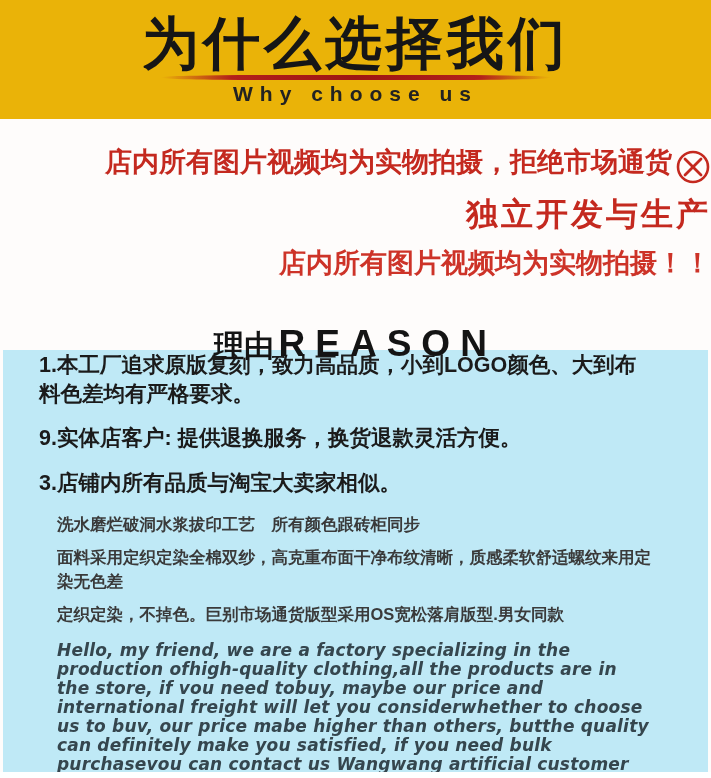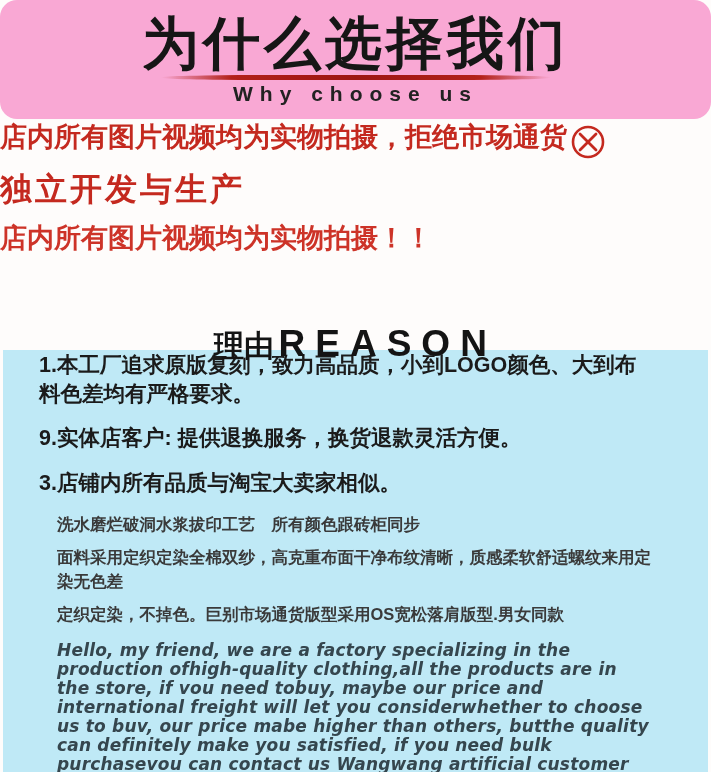--- a/index.html
+++ b/index.html
@@ -12,23 +12,22 @@
     position: relative;
     width: 711px;
     height: 778px;
     overflow: hidden;
     background: #fefcfb;
   }
 
   
   .header {
     height: 119px;
-    background: #f9a8d4;
+    background: #eab308;
     text-align: center;
-    border-radius: 17px;
   }
   .header-title {
     padding-top: 12px;
     font-size: 57px;
     line-height: 62px;
     font-weight: bold;
     letter-spacing: 4px;
     color: #161616;
   }
   .header-divider {
@@ -41,21 +40,22 @@
   .header-subtitle {
     font-size: 21px;
     font-weight: 600;
     letter-spacing: 7px;
     color: #222222;
   }
 
   
   .intro {
     background: #fefcfb;
-    text-align: left;
+    text-align: right;
+    padding-top: 25px;
     height: 204px;
     box-sizing: border-box;
   }
   .intro-line1 {
     font-size: 27px;
     font-weight: bold;
     color: #c4291f;
     white-space: nowrap;
   }
   .reject-icon {

